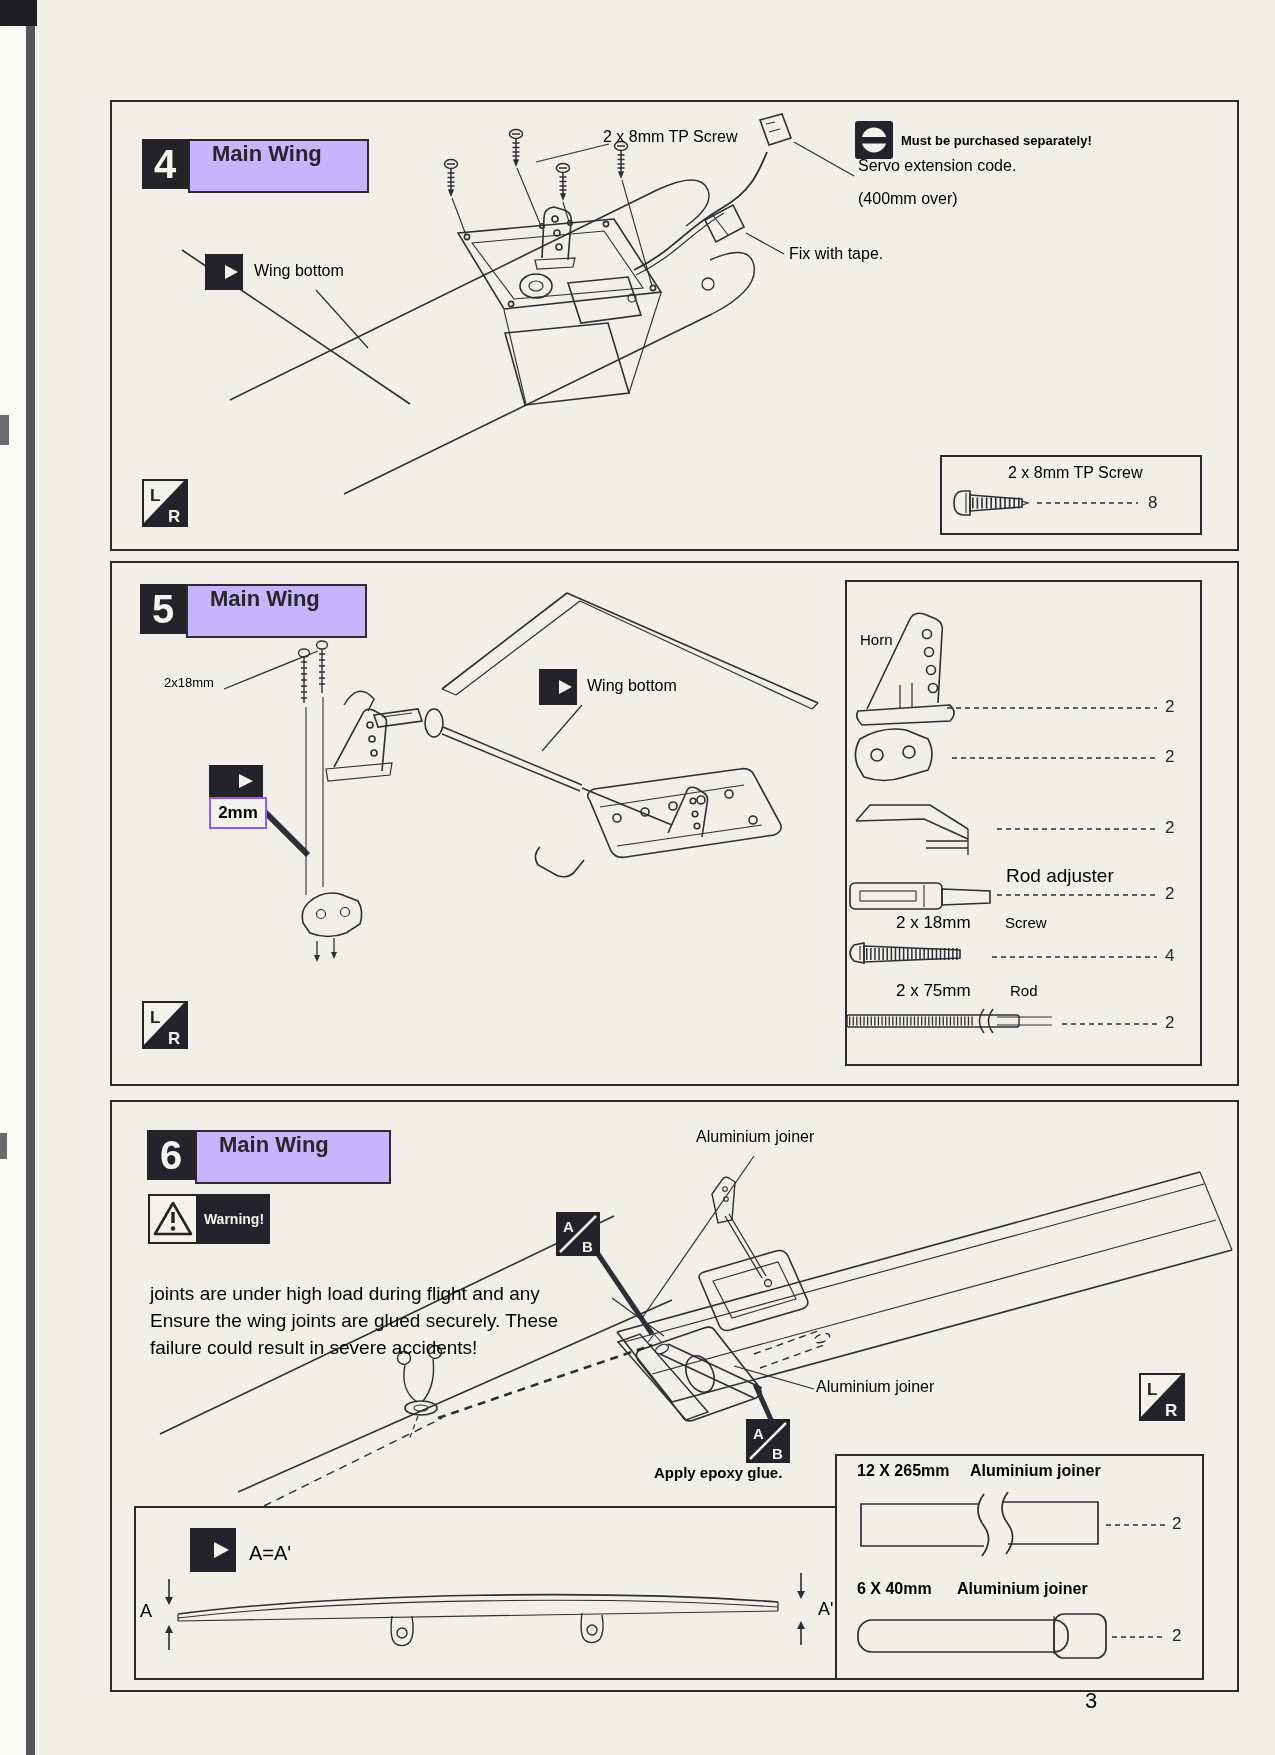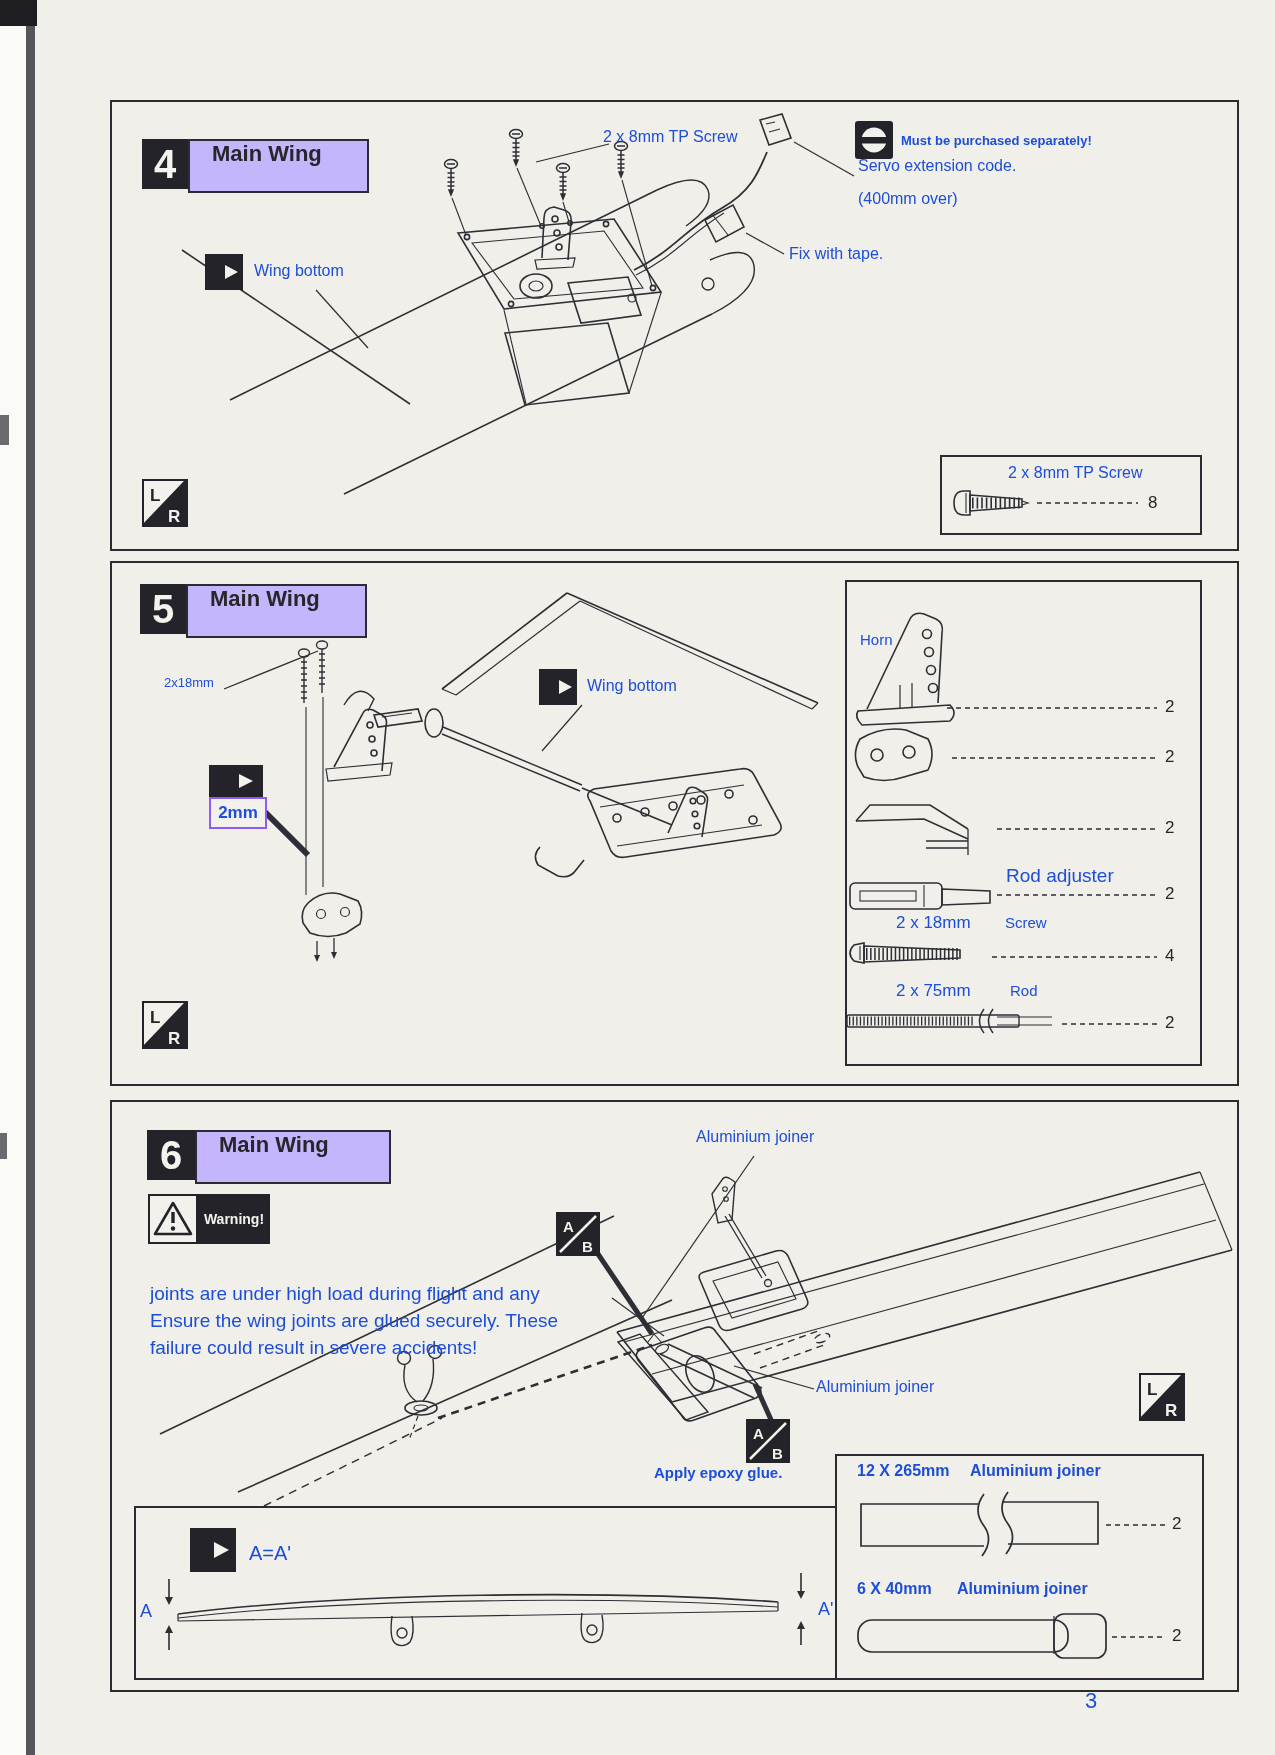--- a/index.html
+++ b/index.html
@@ -5,21 +5,21 @@
   html,body{margin:0;padding:0;}
   body{
     width:1275px;height:1755px;position:relative;overflow:hidden;
     background:#f0efe9;
     font-family:"Liberation Sans", sans-serif;
     color:#26262b;
   }
   .abs{position:absolute;}
   .sec{position:absolute;border:2px solid #2b2b31;}
   .art{position:absolute;left:0;top:0;pointer-events:none;}
-  .lbl{position:absolute;white-space:nowrap;color:#1d4ed8;}
+  .lbl{position:absolute;white-space:nowrap;color:#000000;}
   .numbox{
     position:absolute;background:#232329;color:#f4f3ee;
     display:flex;align-items:center;justify-content:center;
     font-size:40px;font-weight:bold;
   }
   .titlebox{
     position:absolute;border:2px solid #2b2b31;background:#c4b5fd;
     display:flex;padding-left:22px;
     font-size:22px;font-weight:bold;
   }

